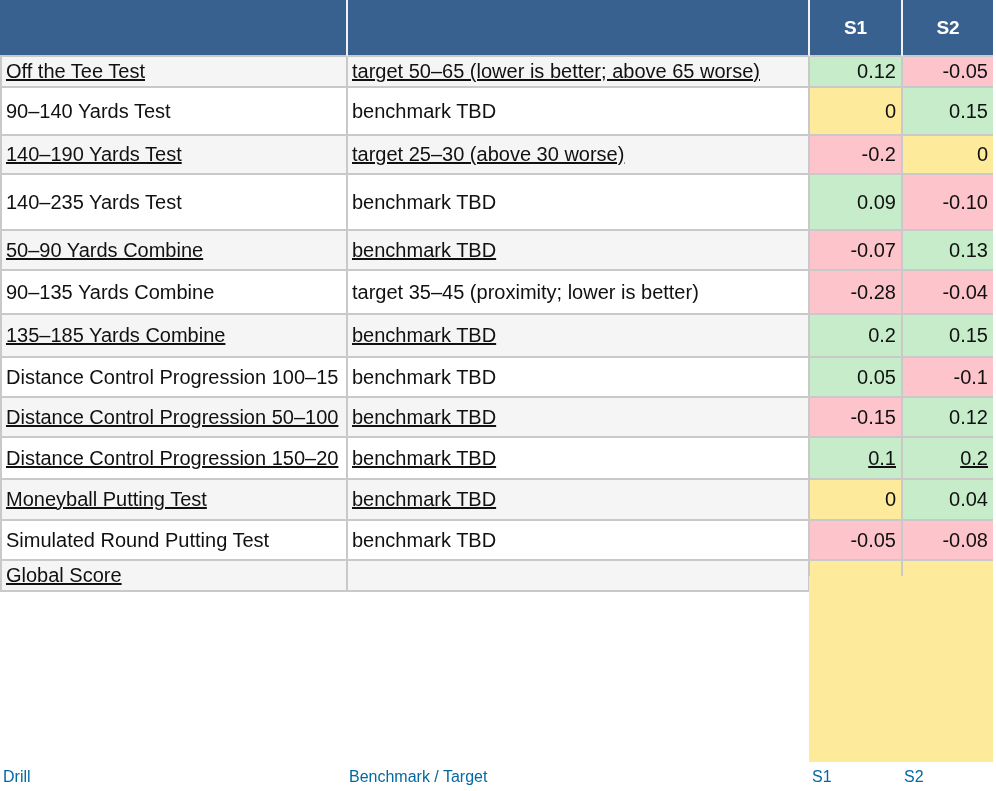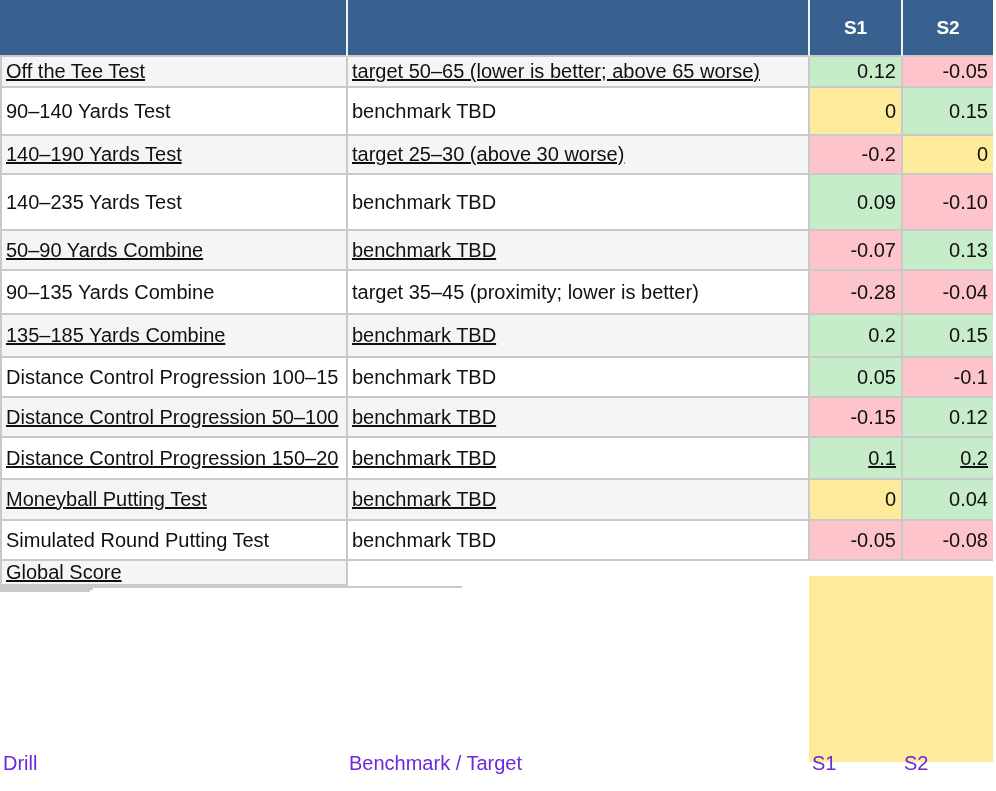--- a/index.html
+++ b/index.html
@@ -31,21 +31,21 @@
   .c4{width:90px;}
   .cell.c3,.cell.c4{justify-content:flex-end;padding-right:5px;}
   .row.stripe .c1,.row.stripe .c2{background:var(--stripe,#f5f5f5);text-decoration:underline;}
   .green{background:var(--green,#c6ecca);}
   .pink{background:var(--pink,#fec4cb);padding-left:48px;}
   .yellow{background:var(--yellow,#fdea9a);}
   .yellow-block{
     position:absolute;left:809px;top:576px;width:184px;height:186px;
     background:var(--yellow,#fdea9a);
   }
-  .footer-label{position:absolute;top:752px;font-size:20px;color:#6d28d9;white-space:nowrap;}
+  .footer-label{position:absolute;top:768px;font-size:16px;color:#0369a1;white-space:nowrap;}
   #f-drill{left:3px;}
   #f-bench{left:349px;}
   #f-s1{left:812px;}
   #f-s2{left:904px;}
 </style>
 </head>
 <body style="--header-bg: #38618f; --header-text: #ffffff; --green: #c6ecca; --pink: #fec4cb; --yellow: #fdea9a; --stripe: #f5f5f5; --border: #c9c9c9; --text: #111111;">
 
 <div class="tbl">
   <div class="hrow">
@@ -120,21 +120,21 @@
         <div class="cell c2">benchmark TBD</div>
         <div class="cell c3 yellow">0</div>
         <div class="cell c4 green">0.04</div>
       </div>
       <div class="row" style="height: 40px;">
         <div class="cell c1">Simulated Round Putting Test</div>
         <div class="cell c2">benchmark TBD</div>
         <div class="cell c3 pink">-0.05</div>
         <div class="cell c4 pink">-0.08</div>
       </div>
-      <div class="row stripe" style="height: 31px; flex-direction: column;">
+      <div class="row stripe" style="height: 31px;">
         <div class="cell c1">Global Score</div>
         <div class="cell c2"></div>
         <div class="cell c3 yellow"></div>
         <div class="cell c4 yellow"></div>
       </div>
     </div>
 </div>
 
 <div class="yellow-block"></div>
 

